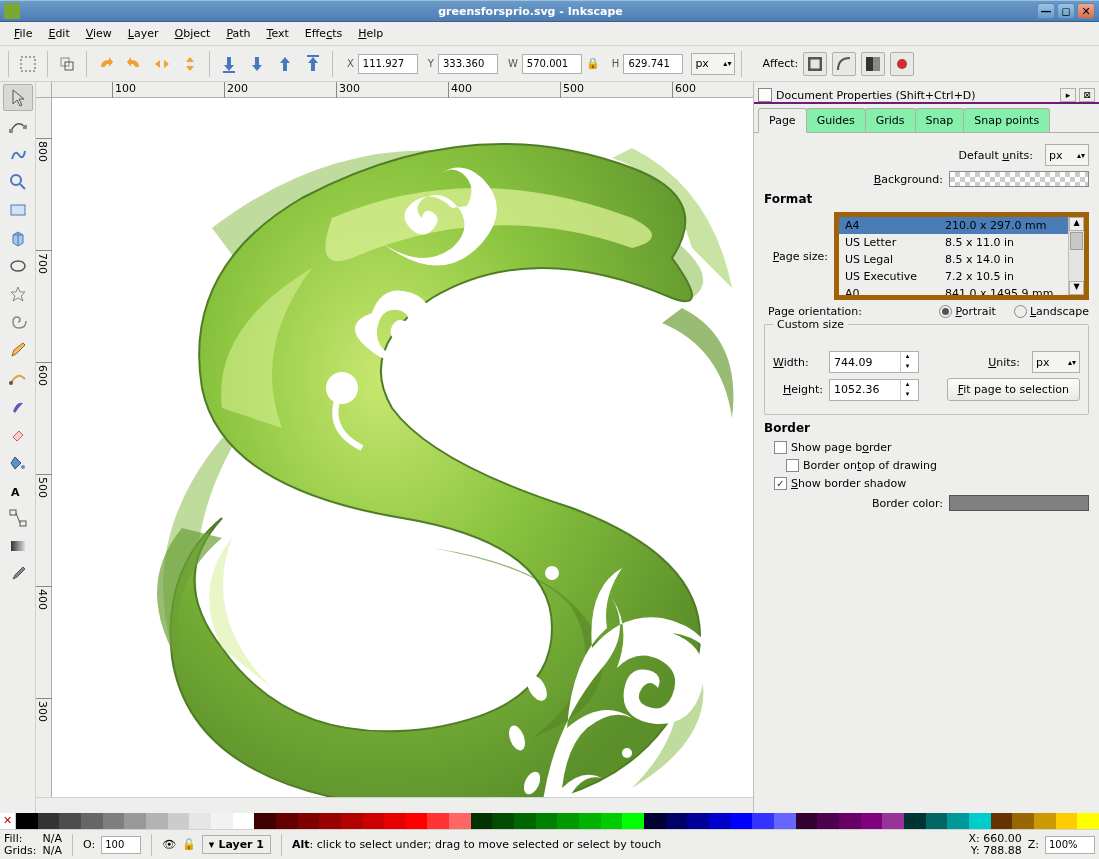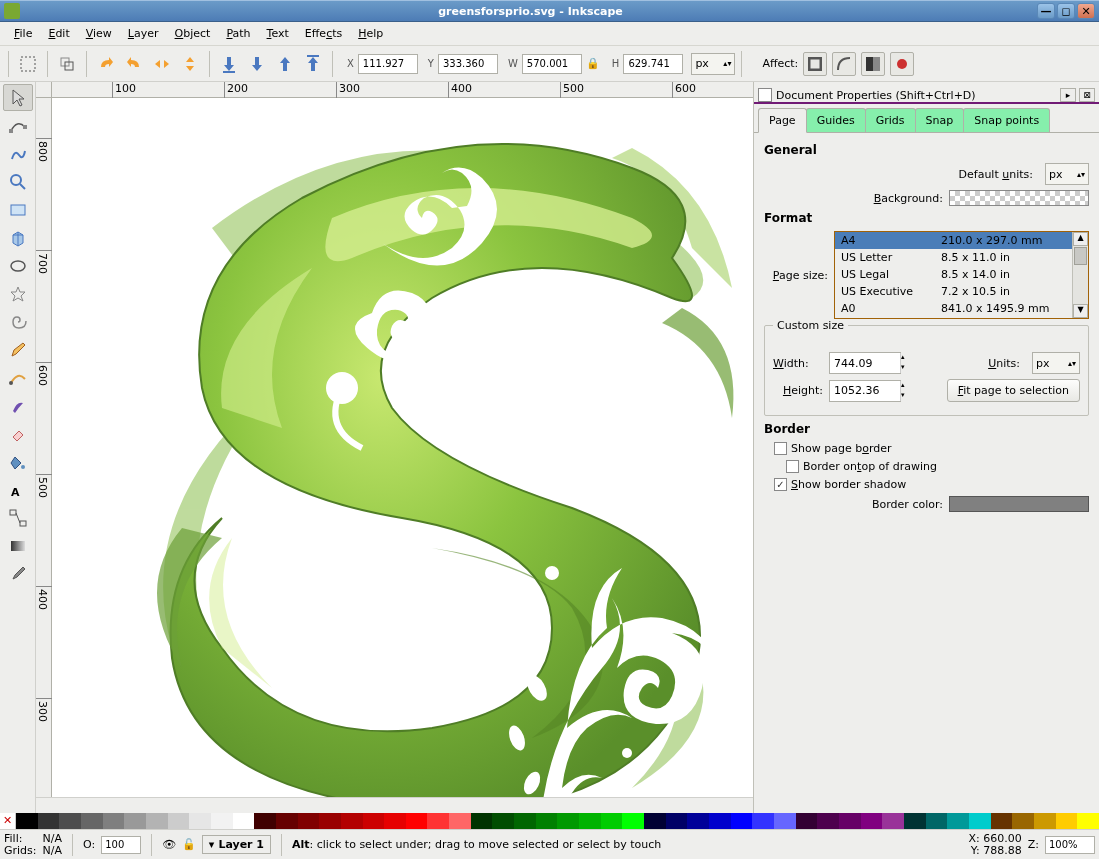--- a/index.html
+++ b/index.html
@@ -38,34 +38,34 @@
 .dockhead .icon{width:14px;height:14px;border:1px solid #888;margin-right:4px;background:#fff}
 .dockhead .txt{flex:1;font-size:11px}
 .dockhead .hbtn{width:16px;height:14px;border:1px solid #b0b0a8;margin-left:3px;display:flex;align-items:center;justify-content:center;cursor:pointer;font-size:9px}
 .tabs{display:flex;border-bottom:1px solid #b0b0a8;padding-top:4px;padding-left:4px;gap:0}
 .tab{padding:5px 10px;border:1px solid #b0b0a8;border-bottom:none;background:#86efac;cursor:pointer;border-radius:3px 3px 0 0;margin-right:-1px;position:relative}
 .tab.active{background:#eeeeec;z-index:1;border-bottom:1px solid #eeeeec;margin-bottom:-1px}
 .panel{padding:6px 10px;flex:1;overflow-y:auto}
 .sect{font-weight:bold;font-size:12px;margin:4px 0 6px}
 .row{display:flex;align-items:center;margin:5px 0;gap:6px}
 .checker{width:140px;height:16px;border:1px solid #888;background:repeating-conic-gradient(#ccc 0 25%,#fff 0 50%) 0 0/10px 10px}
-.listbox{border:1px solid #a16207;height:88px;overflow:hidden;display:flex}
+.listbox{border:5px solid #a16207;height:88px;overflow:hidden;display:flex}
 .listbox .items{flex:1}
 .listbox .item{display:flex;padding:2px 6px;cursor:pointer}
 .listbox .item.selected{background:#4a7db8;color:#fff}
 .listbox .item span{pointer-events:none}
 .listbox .item .n{flex:0 0 100px}
 .listbox .sb{width:16px;background:#e4e4e0;border-left:1px solid #c0c0b8;display:flex;flex-direction:column}
 .listbox .sb .arr{height:14px;border:1px solid #b0b0a8;background:#eee;font-size:8px;text-align:center}
 .listbox .sb .thumb{flex:0 0 18px;background:#c8c8c4;border:1px solid #a0a098;margin:1px}
 .radio{width:13px;height:13px;border:1px solid #888;border-radius:50%;display:inline-flex;align-items:center;justify-content:center;margin-right:3px}
 .radio.on::after{content:"";width:7px;height:7px;background:#555;border-radius:50%}
 .fieldset{border:1px solid #c0c0b8;border-radius:2px;padding:8px;margin:6px 0}
 .fieldset .legend{position:relative;top:-15px;background:#eeeeec;padding:0 4px;display:inline-block;font-size:11px;margin-bottom:-8px}
-.spinbox{width:72px;height:22px;border:1px solid #b0b0a8;background:#fff;display:flex;align-items:center}
+.spinbox{width:90px;height:22px;border:1px solid #b0b0a8;background:#fff;display:flex;align-items:center}
 .spinbox input{border:none;width:70px;padding:0 4px;outline:none;font-size:11px}
 .spinbox .sp{width:14px;display:flex;flex-direction:column}
 .spinbox .sp div{height:10px;font-size:7px;text-align:center;line-height:9px;border-left:1px solid #ccc;cursor:pointer}
 .btn{border:1px solid #b0b0a8;background:linear-gradient(#fdfdfc,#e8e8e4);padding:4px 10px;border-radius:3px;cursor:pointer}
 .chk{width:13px;height:13px;border:1px solid #888;background:#fff;display:inline-flex;align-items:center;justify-content:center;margin-right:4px}
 .chk.on::after{content:"✓";font-size:10px;color:#333}
 .colorbar{height:16px;display:flex}
 .colorbar div{flex:1;height:16px}
 .statusbar{height:30px;background:#eeeeec;border-top:1px solid #d0d0cc;display:flex;align-items:center;padding:0 4px;font-size:10px;gap:6px}
 .statusbar .fs{display:flex;flex-direction:column;line-height:12px}
@@ -409,21 +409,20 @@
       <div class="hbtn">⊠</div>
     </div>
     <div class="tabs">
       <div class="tab active">Page</div>
       <div class="tab">Guides</div>
       <div class="tab">Grids</div>
       <div class="tab">Snap</div>
       <div class="tab">Snap points</div>
     </div>
     <div class="panel">
-      <div class="sect">General</div>
       <div class="row" style="justify-content:flex-end">
         <span>Default <u>u</u>nits:</span>
         <div class="unitbox">
             <span>px</span>
             <span style="font-size:8px">▴▾</span>
           </div>
       </div>
       <div class="row" style="justify-content:flex-end">
         <span><u>B</u>ackground:</span>
         <div class="checker"></div>
@@ -454,20 +453,32 @@
                 <span>841.0 x 1495.9 mm</span>
               </div>
             </div>
           <div class="sb">
               <div class="arr">▲</div>
               <div class="thumb"></div>
               <div style="flex:1"></div>
               <div class="arr">▼</div>
             </div>
         </div>
+      </div>
+      <div class="row">
+        <span style="width:110px;text-align:left;margin-left:4px">Page orientation:</span>
+        <div style="flex:1"></div>
+        <label style="display:flex;align-items:center;margin-right:12px">
+            <span class="radio on"></span>
+            <span><u>P</u>ortrait</span>
+          </label>
+        <label style="display:flex;align-items:center">
+            <span class="radio"></span>
+            <span><u>L</u>andscape</span>
+          </label>
       </div>
       <div class="fieldset">
         <span class="legend">Custom size</span>
         <div class="row">
           <span style="width:50px;"><u>W</u>idth:</span>
           <div class="spinbox">
               <input value="744.09" style="">
               <div class="sp">
                 <div>▴</div>
                 <div>▾</div>

